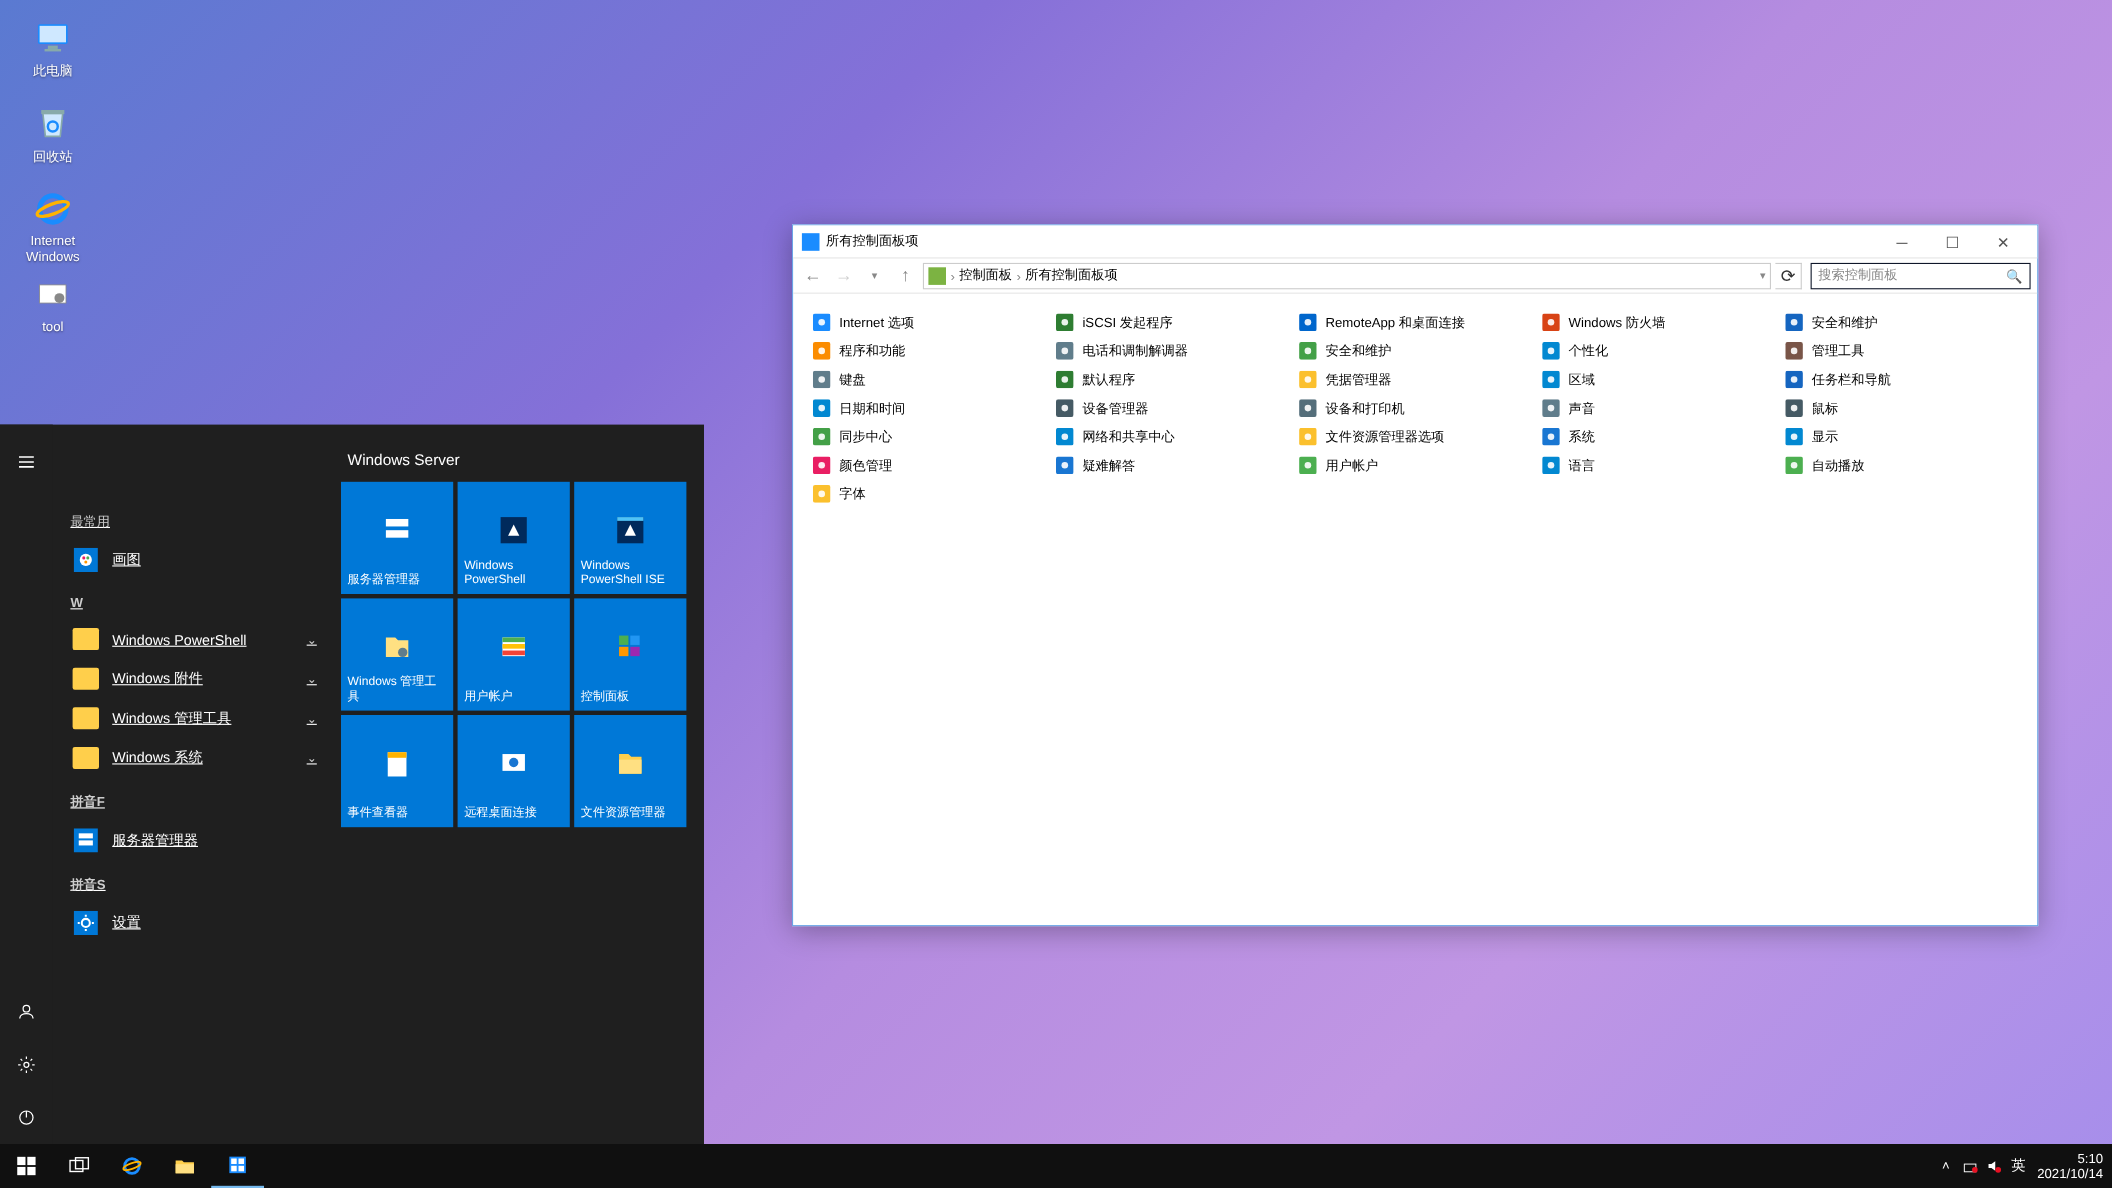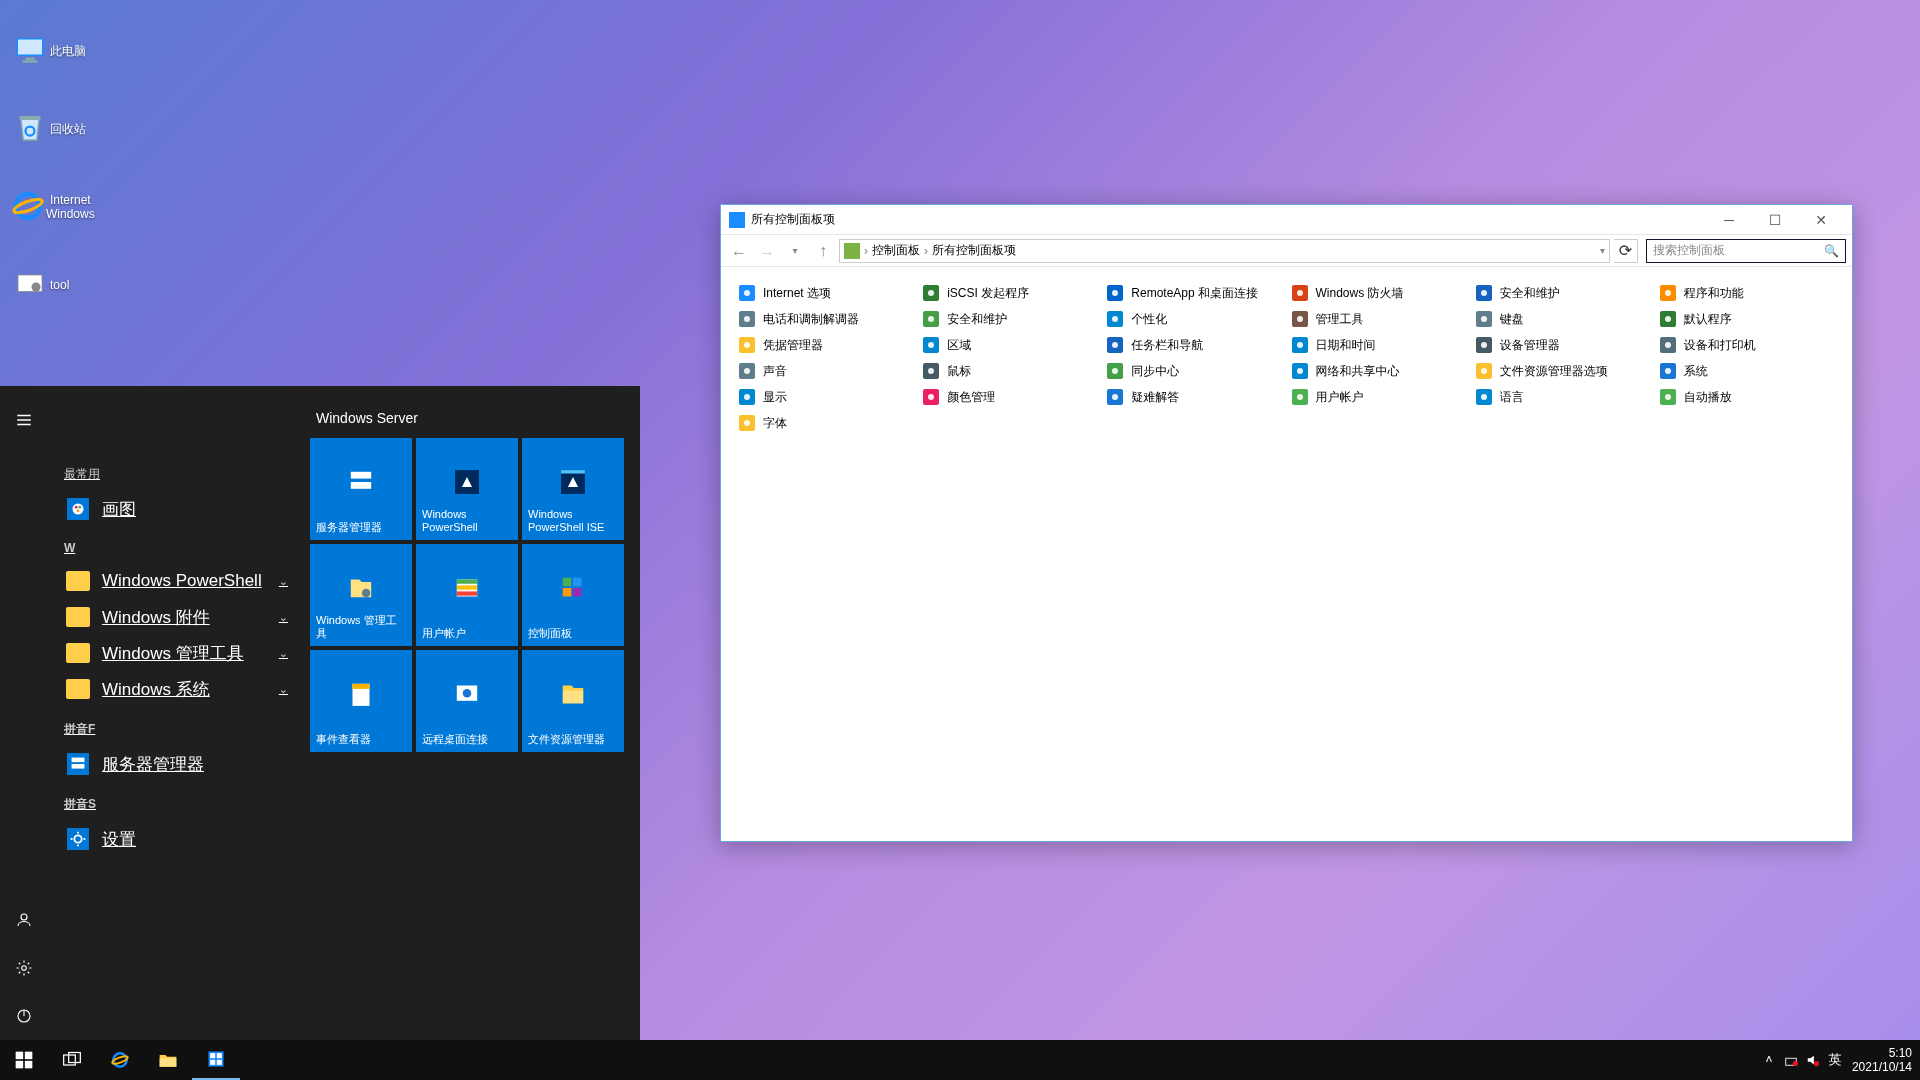--- a/index.html
+++ b/index.html
@@ -1,35 +1,35 @@
 <!DOCTYPE html>
 <html><head>
 <meta charset="utf-8">
 <style>
 *{margin:0;padding:0;box-sizing:border-box;font-family:"Microsoft YaHei","Segoe UI",sans-serif;}
 body{width:1920px;height:1080px;overflow:hidden;background:linear-gradient(135deg,#5a7ad1 0%,#8570d8 30%,#b58ce0 55%,#c096e4 75%,#a68eeb 100%);position:relative;}
 
 .desktop-icons{position:absolute;top:10px;left:10px;width:80px;}
-.di{width:76px;height:76px;display:flex;flex-direction:row;align-items:center;justify-content:flex-start;padding-top:4px;cursor:pointer;color:#fff;font-size:12px;text-align:center;margin-bottom:2px;}
+.di{width:76px;height:76px;display:flex;flex-direction:column;align-items:center;justify-content:flex-start;padding-top:4px;cursor:pointer;color:#fff;font-size:12px;text-align:center;margin-bottom:2px;}
 .di .ic{width:40px;height:40px;display:flex;align-items:center;justify-content:center;}
 .di .ic svg{width:36px;height:36px;}
 .di .lbl{margin-top:2px;text-shadow:0 1px 2px rgba(0,0,0,.5);}
 
 .start-menu{position:absolute;left:0;bottom:40px;width:640px;height:654px;background:#1f1f1f;display:flex;color:#fff;font-size:13px;}
 .sm-rail{width:48px;height:100%;background:#1f1f1f;display:flex;flex-direction:column;align-items:center;padding-top:10px;}
 .sm-rail .top{flex:1;}
 .sm-rail .railbtn{width:48px;height:48px;display:flex;align-items:center;justify-content:center;cursor:pointer;color:#fff;}
 .sm-rail .railbtn svg{width:18px;height:18px;}
 .sm-apps{width:252px;height:100%;padding:16px 8px 8px 12px;overflow:hidden;text-decoration:underline;}
 .sm-apps .hdr{font-size:12px;color:#ccc;margin:64px 0 8px 4px;}
 .sm-apps .hdr2{font-size:12px;color:#ccc;margin:14px 0 8px 4px;font-weight:bold;}
 .sm-apps .row{height:36px;display:flex;align-items:center;padding:0 4px;cursor:pointer;}
 .sm-apps .row .ric{width:28px;height:28px;margin-right:10px;display:flex;align-items:center;justify-content:center;}
 .sm-apps .row .folder{width:24px;height:20px;background:#ffcf4b;border-radius:2px;position:relative;}
-.sm-apps .row .rl{flex:1;font-size:17px;}
+.sm-apps .row .rl{flex:1;font-size:13px;}
 .sm-apps .row .chev{color:#ccc;font-size:11px;}
 .sq{width:24px;height:24px;display:flex;align-items:center;justify-content:center;}
 .sq svg{width:22px;height:22px;}
 .sm-tiles{flex:1;padding:16px 10px;}
 .sm-tiles .grphdr{font-size:14px;color:#fff;margin:8px 0 12px 6px;}
 .tile-grid{display:flex;flex-wrap:wrap;gap:4px;}
 .tile{width:102px;height:102px;background:#0078d7;color:#fff;display:flex;flex-direction:column;align-items:center;justify-content:flex-end;padding:6px;cursor:pointer;position:relative;}
 .tile .tic{position:absolute;top:24px;width:40px;height:40px;display:flex;align-items:center;justify-content:center;}
 .tile .tic svg{width:34px;height:34px;}
 .tile .tlbl{font-size:11px;width:100%;text-align:left;line-height:1.2;}
@@ -44,21 +44,21 @@
 .cp-addr .crumbbox{flex:1;height:24px;border:1px solid #ccc;display:flex;align-items:center;padding:0 4px;font-size:12px;gap:4px;}
 .cp-addr .crumbbox .cic{width:16px;height:16px;background:#7cb342;}
 .cp-addr .refresh{width:24px;height:24px;border:1px solid #ccc;border-left:none;display:flex;align-items:center;justify-content:center;color:#333;}
 .cp-addr .search{width:200px;height:24px;border:1px solid #0f172a;display:flex;align-items:center;padding:0 6px;font-size:12px;color:#888;margin-left:4px;}
 .cp-addr .search .mg{margin-left:auto;}
 .cp-body{padding:16px 18px;}
 .cp-head{display:flex;align-items:center;margin-bottom:20px;}
 .cp-head .h1{color:#1a5cb0;font-size:15px;flex:1;}
 .cp-head .vw{font-size:12px;color:#333;}
 .cp-head .vw a{color:#0066cc;margin-left:4px;}
-.cp-grid{display:grid;grid-template-columns:repeat(6, 1fr);column-gap:10px;row-gap:6px;}
+.cp-grid{display:grid;grid-template-columns:repeat(5, 1fr);column-gap:10px;row-gap:6px;}
 .cpi{display:flex;align-items:center;height:20px;cursor:pointer;font-size:12px;color:#000;}
 .cpi .cic{width:16px;height:16px;margin-right:8px;flex-shrink:0;}
 
 .taskbar{position:absolute;left:0;bottom:0;width:100%;height:40px;background:#101010;display:flex;align-items:center;}
 .tb-btn{width:48px;height:40px;display:flex;align-items:center;justify-content:center;cursor:pointer;color:#fff;}
 .tb-btn svg{width:20px;height:20px;}
 .tb-btn.active{border-bottom:2px solid #76b9ed;}
 .tb-spacer{flex:1;}
 .tray{display:flex;align-items:center;height:40px;color:#fff;font-size:12px;padding-right:8px;}
 .tray .ti{width:22px;height:40px;display:flex;align-items:center;justify-content:center;}

